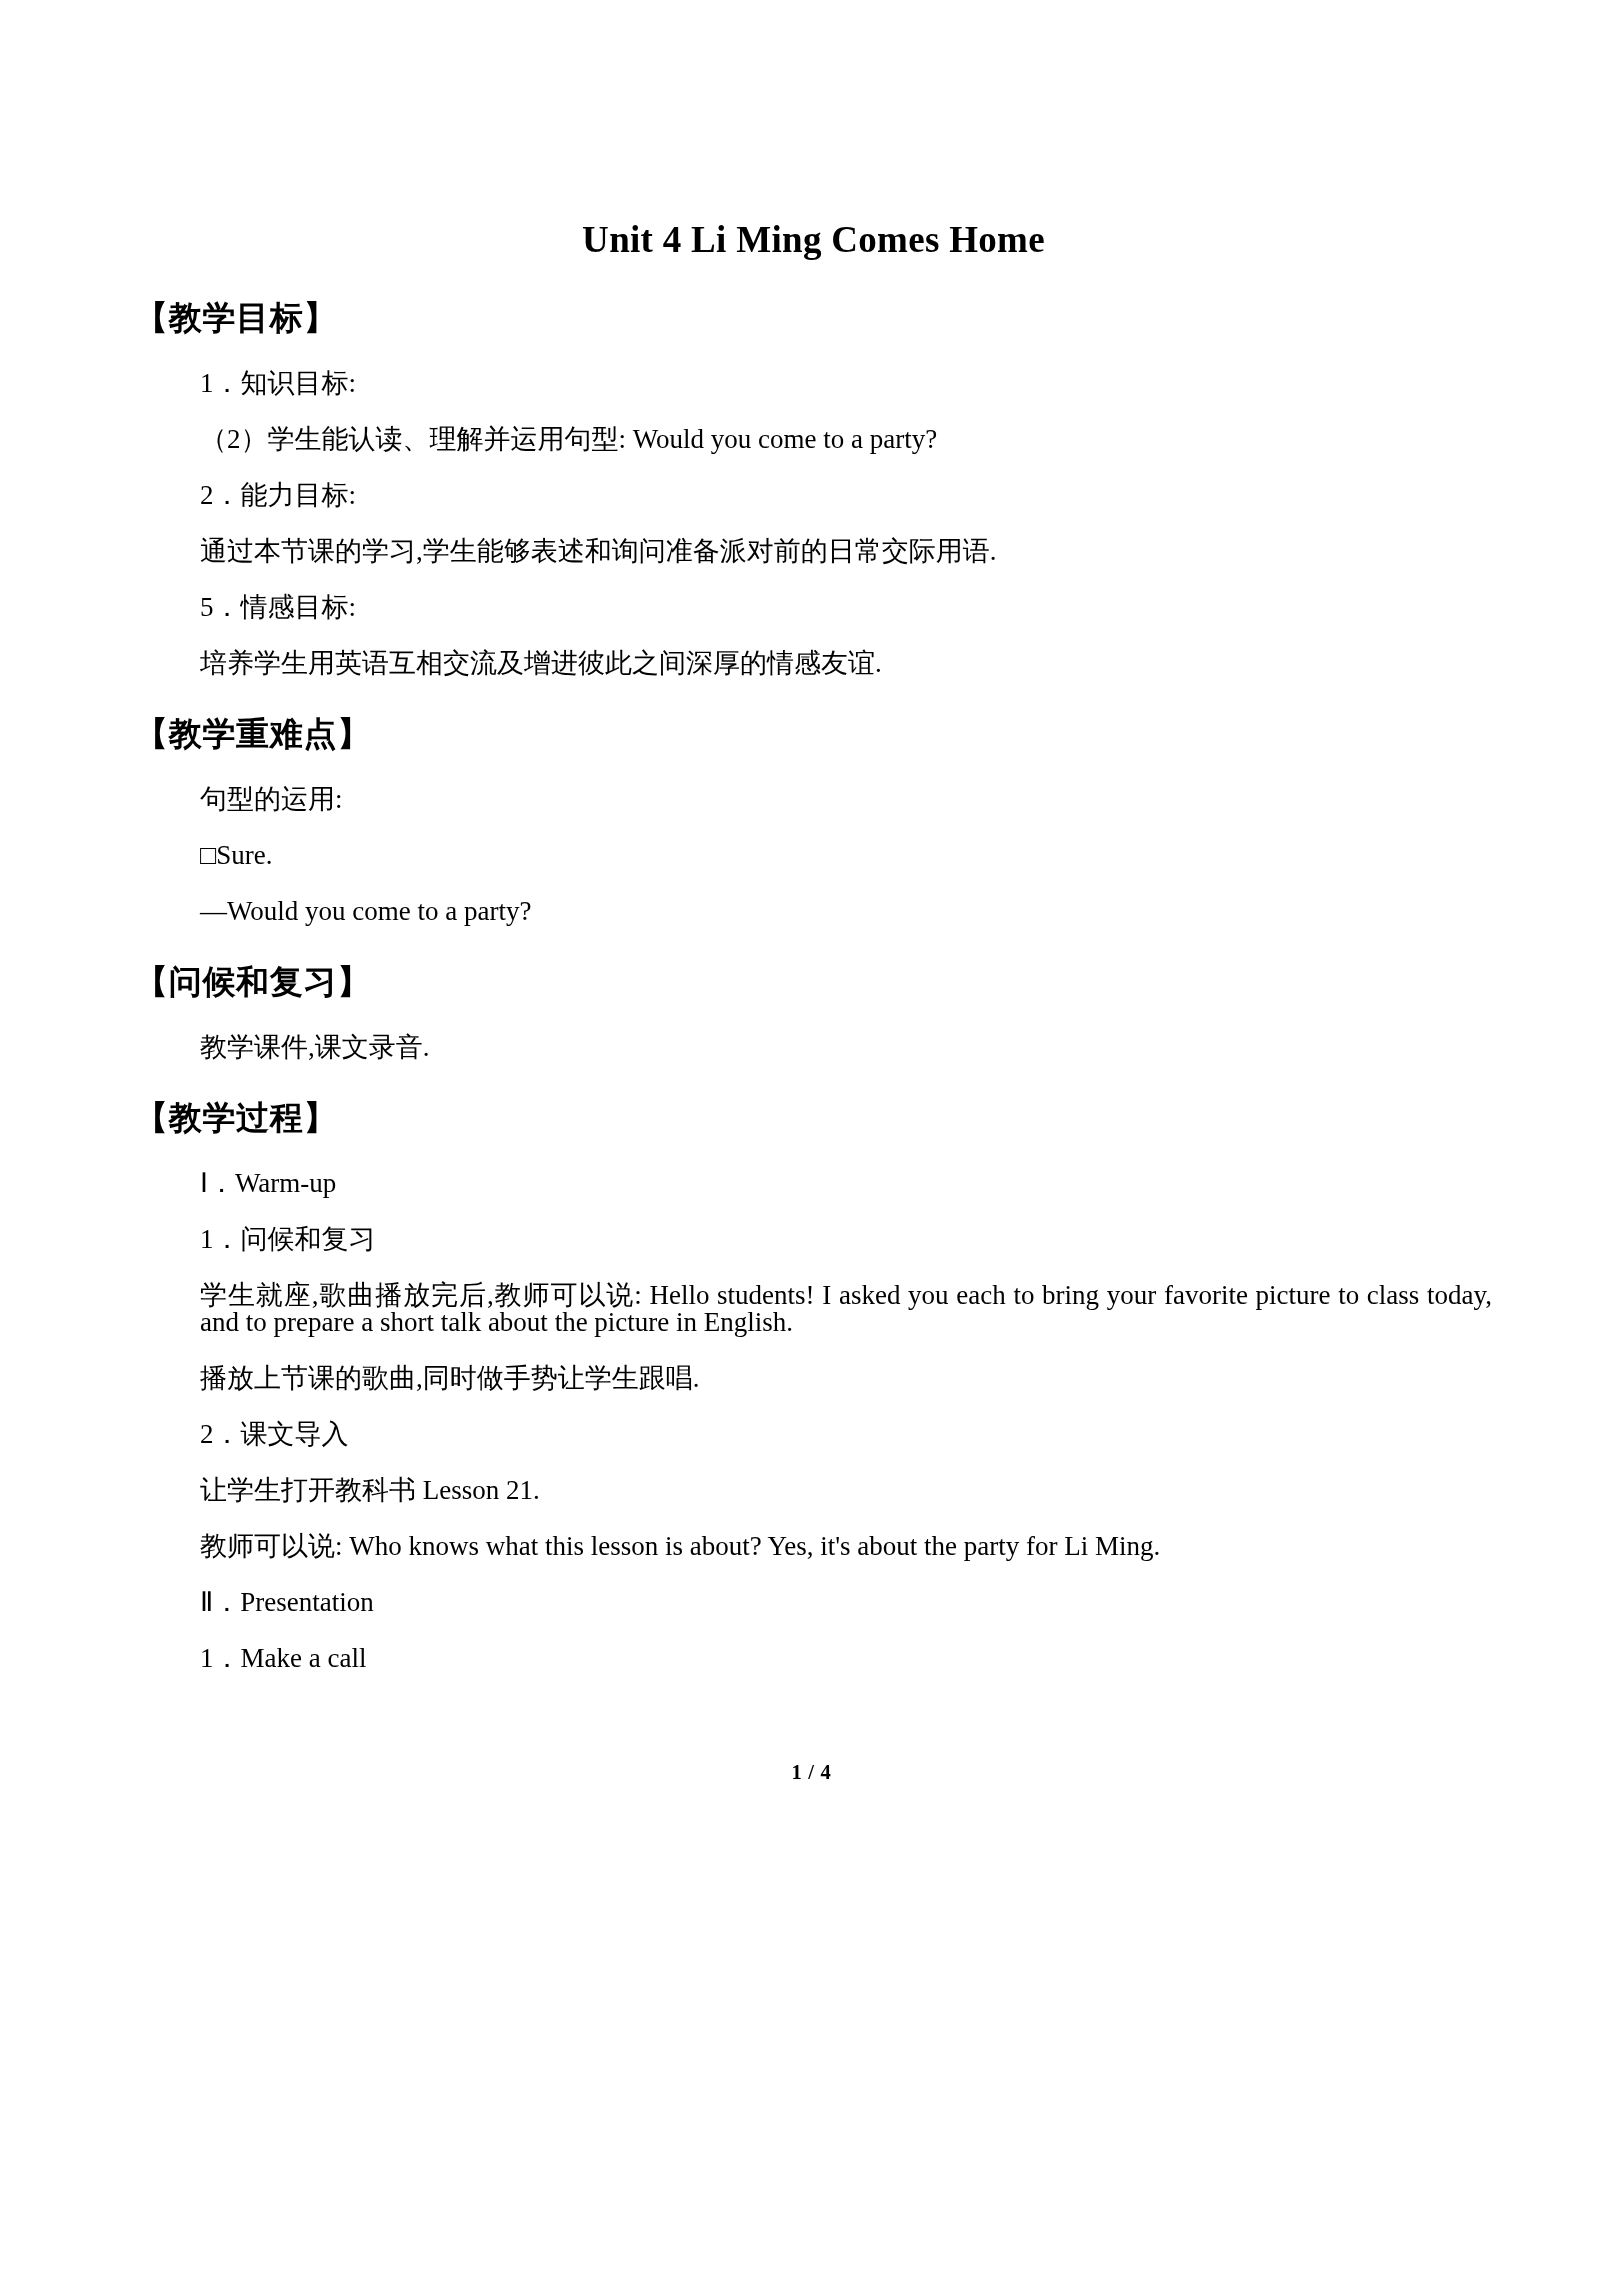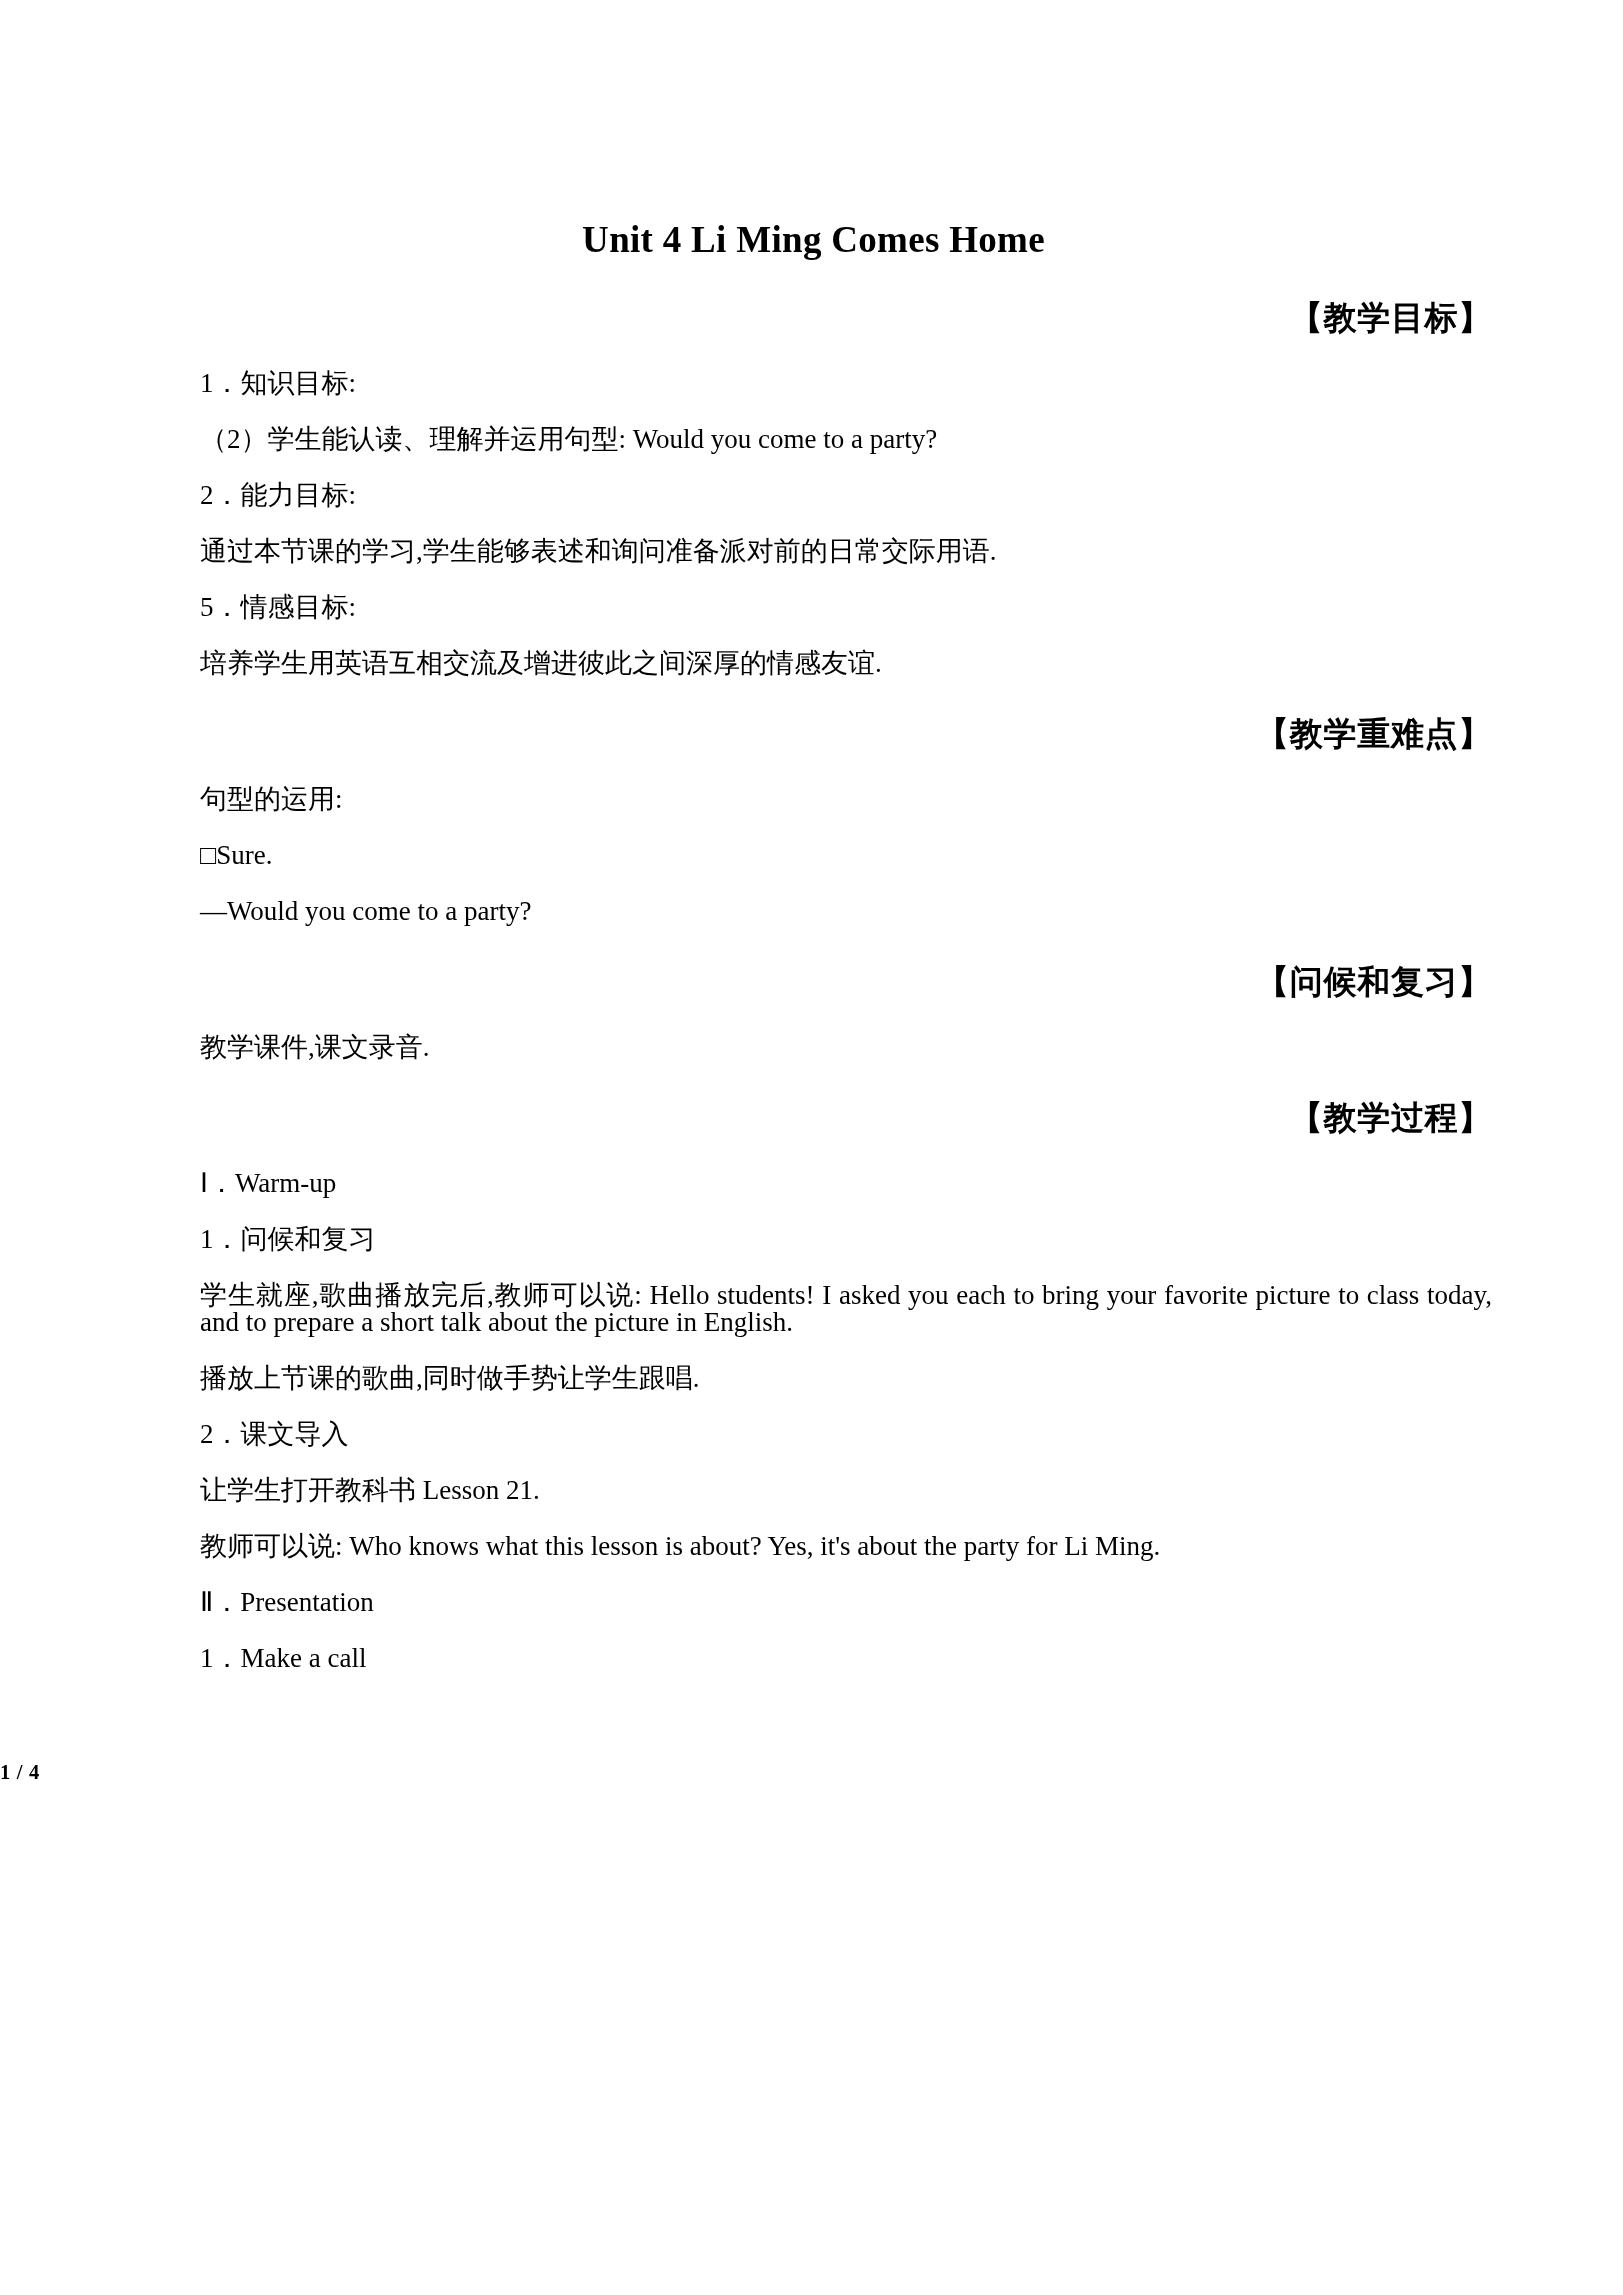--- a/index.html
+++ b/index.html
@@ -40,42 +40,41 @@
     font-weight: bold;
     margin-top: 126px;
     margin-bottom: 0;
   }
   .section-heading {
     font-size: 33px;
     font-weight: bold;
     margin-top: 35px;
     margin-bottom: 0;
     letter-spacing: 0.7px;
-    text-align: right;
   }
   .para {
     font-size: 27px;
     line-height: 1.0;
     margin-top: 29px;
     margin-bottom: 0;
     text-indent: 0;
   }
   .indent1 {
     padding-left: 65px;
   }
   .justify {
     text-align: justify;
     text-justify: inter-word;
   }
   .page-number {
     position: absolute;
     bottom: 94px;
     left: 0;
     width: 1623px;
-    text-align: left;
+    text-align: center;
     font-size: 20.5px;
     font-weight: bold;
     letter-spacing: 0.7px;
   }
   .cjk {
     font-family: "DejaVu Sans", "Liberation Sans", sans-serif;
   }
 </style>
 </head>
 <body>

